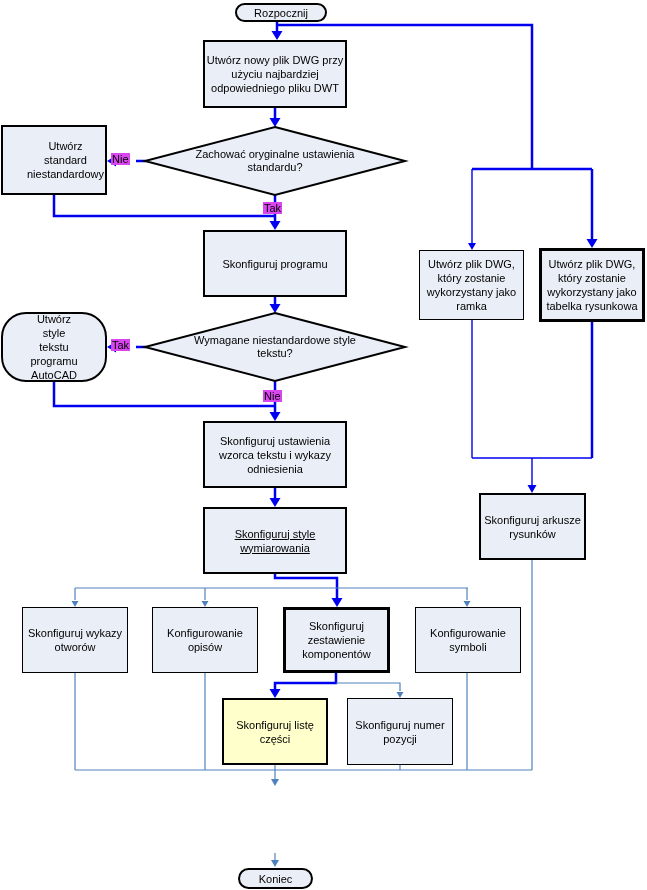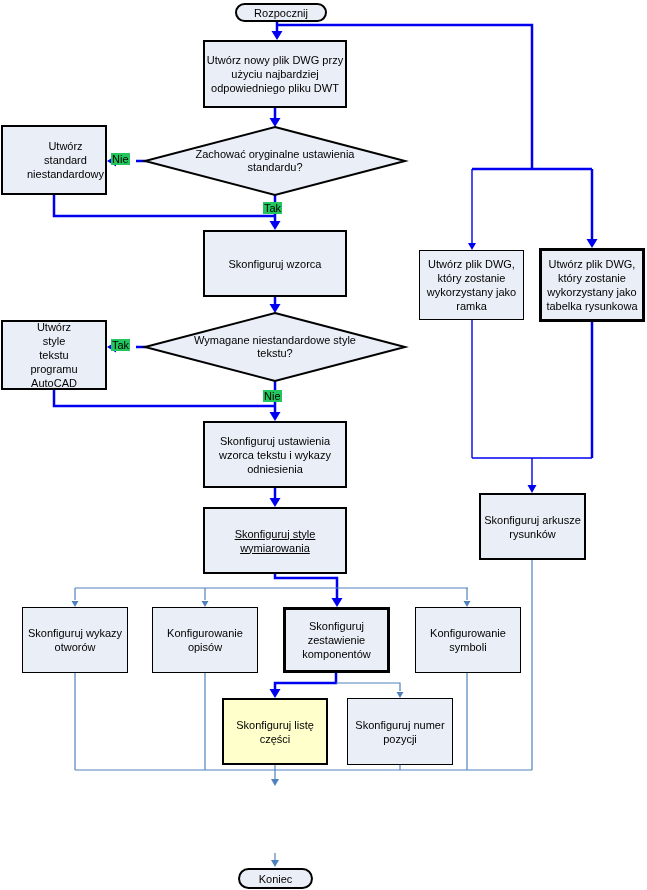--- a/index.html
+++ b/index.html
@@ -36,21 +36,21 @@
     background:var(--node-fill);border:2px solid var(--border);
     border-radius:12px;
     display:flex;align-items:center;justify-content:center;
     font-size:11px;color:#000;
   }
   .dlabel{
     position:absolute;width:200px;text-align:center;
     font-size:11px;line-height:13px;color:#000;pointer-events:none;
   }
   .slabel{
-    position:absolute;background:#22c55e;font-size:11px;line-height:12px;
+    position:absolute;background:#d946ef;font-size:11px;line-height:12px;
     color:#000;padding:0 1px;
   }
 </style>
 </head>
 <body>
 
 <div id="canvas">
 
   <svg id="wires" width="647" height="890" viewBox="0 0 647 890">
 
@@ -129,22 +129,22 @@
   <div class="dlabel" style="left:175px;top:148px;">Zachować oryginalne ustawienia standardu?</div>
   <div class="dlabel" style="left:175px;top:334px;">Wymagane niestandardowe style tekstu?</div>
 
   <div class="slabel" style="left:111px;top:153px;">Nie</div>
   <div class="slabel" style="left:263px;top:202px;">Tak</div>
   <div class="slabel" style="left:111px;top:339px;">Tak</div>
   <div class="slabel" style="left:263px;top:390px;">Nie</div>
 
   <div class="node b2" style="left:203px;top:40px;width:144px;height:68px;">Utwórz nowy plik DWG przy użyciu najbardziej odpowiedniego pliku DWT</div>
   <div class="node b2" style="left:1px;top:125px;width:106px;height:70px;padding-left:24px;">Utwórz standard niestandardowy</div>
-  <div class="node b2" style="left:203px;top:230px;width:144px;height:67px;">Skonfiguruj wzorca</div>
-  <div class="node b2" style="left:1px;top:320px;width:106px;height:70px;padding:2px 24px;">Utwórz style tekstu programu AutoCAD</div>
+  <div class="node b2" style="left:203px;top:230px;width:144px;height:67px;">Skonfiguruj programu</div>
+  <div class="node b2" style="left:1px;top:312px;width:106px;height:70px;padding:2px 24px;border-radius:25px;">Utwórz style tekstu programu AutoCAD</div>
   <div class="node b2" style="left:203px;top:421px;width:144px;height:67px;">Skonfiguruj ustawienia wzorca tekstu i wykazy odniesienia</div>
   <div class="node b2" style="left:203px;top:507px;width:144px;height:67px;text-decoration:underline;">Skonfiguruj style wymiarowania</div>
 
   <div class="node" style="left:22px;top:607px;width:106px;height:66px;">Skonfiguruj wykazy otworów</div>
   <div class="node" style="left:152px;top:607px;width:106px;height:66px;">Konfigurowanie opisów</div>
   <div class="node b3" style="left:283px;top:607px;width:107px;height:66px;">Skonfiguruj zestawienie komponentów</div>
   <div class="node" style="left:415px;top:607px;width:106px;height:66px;">Konfigurowanie symboli</div>
 
   <div class="node b2 hl" style="left:222px;top:698px;width:106px;height:67px;">Skonfiguruj listę części</div>
   <div class="node" style="left:347px;top:698px;width:106px;height:67px;">Skonfiguruj numer pozycji</div>

